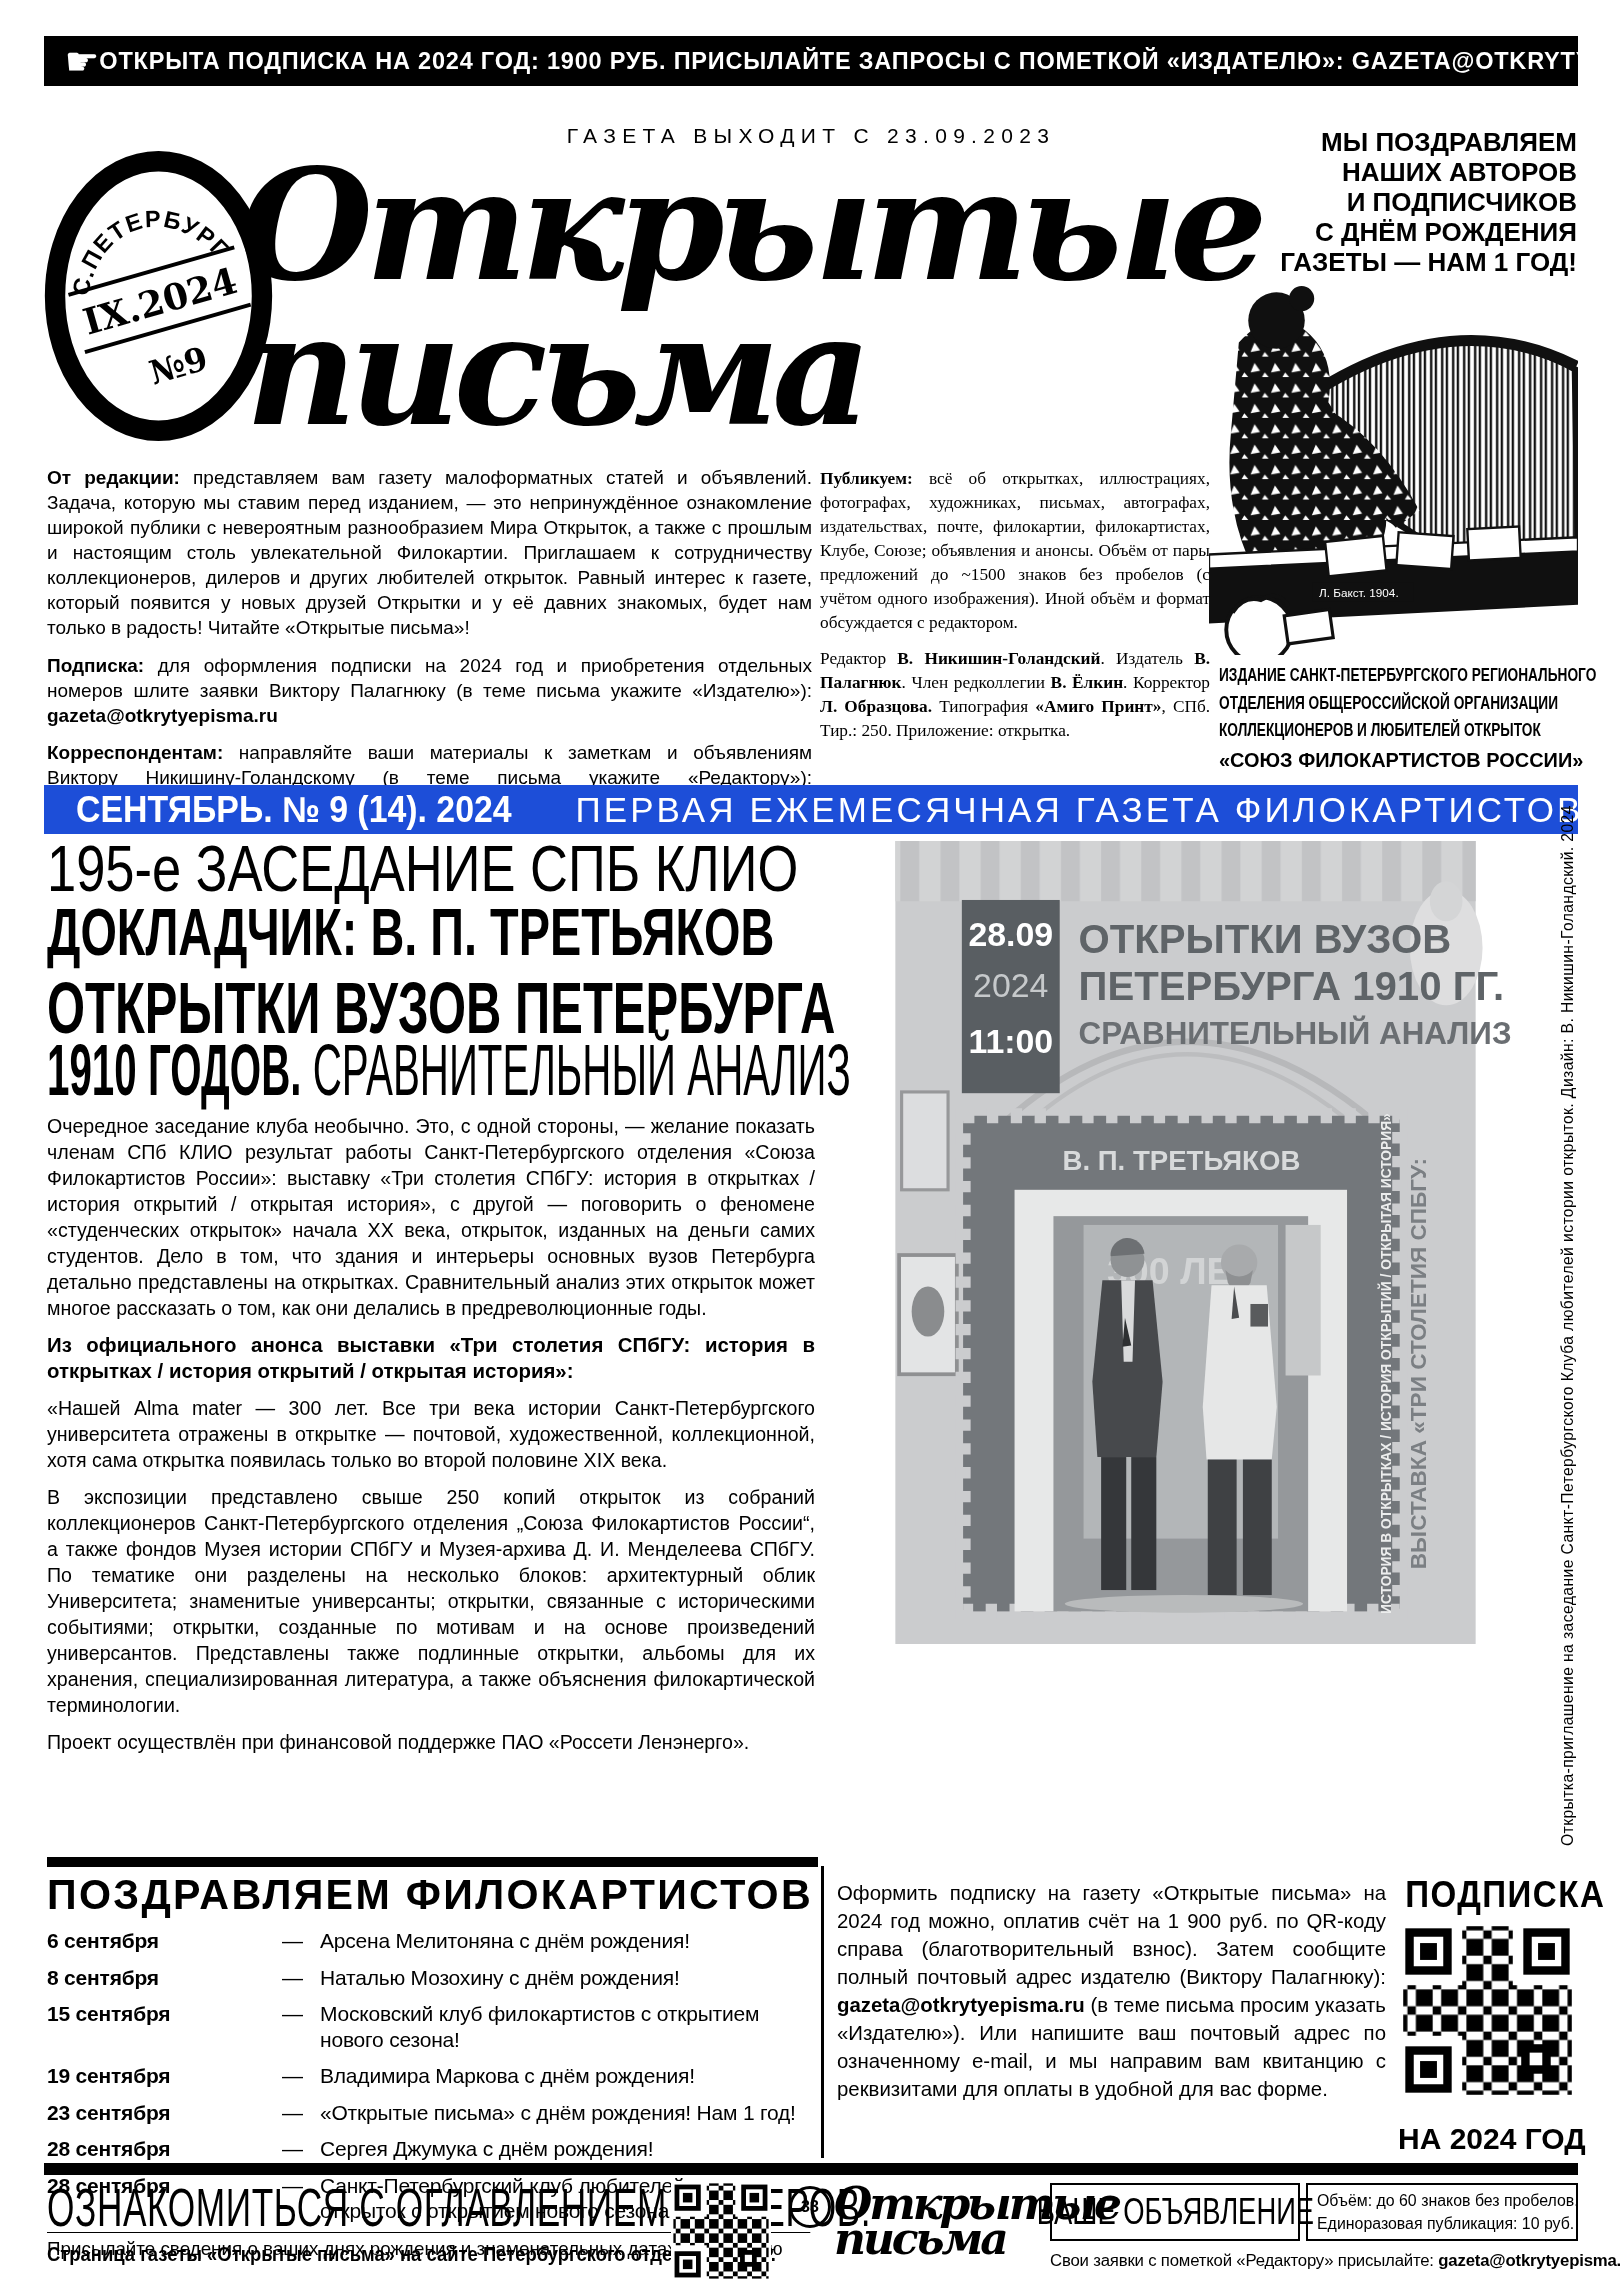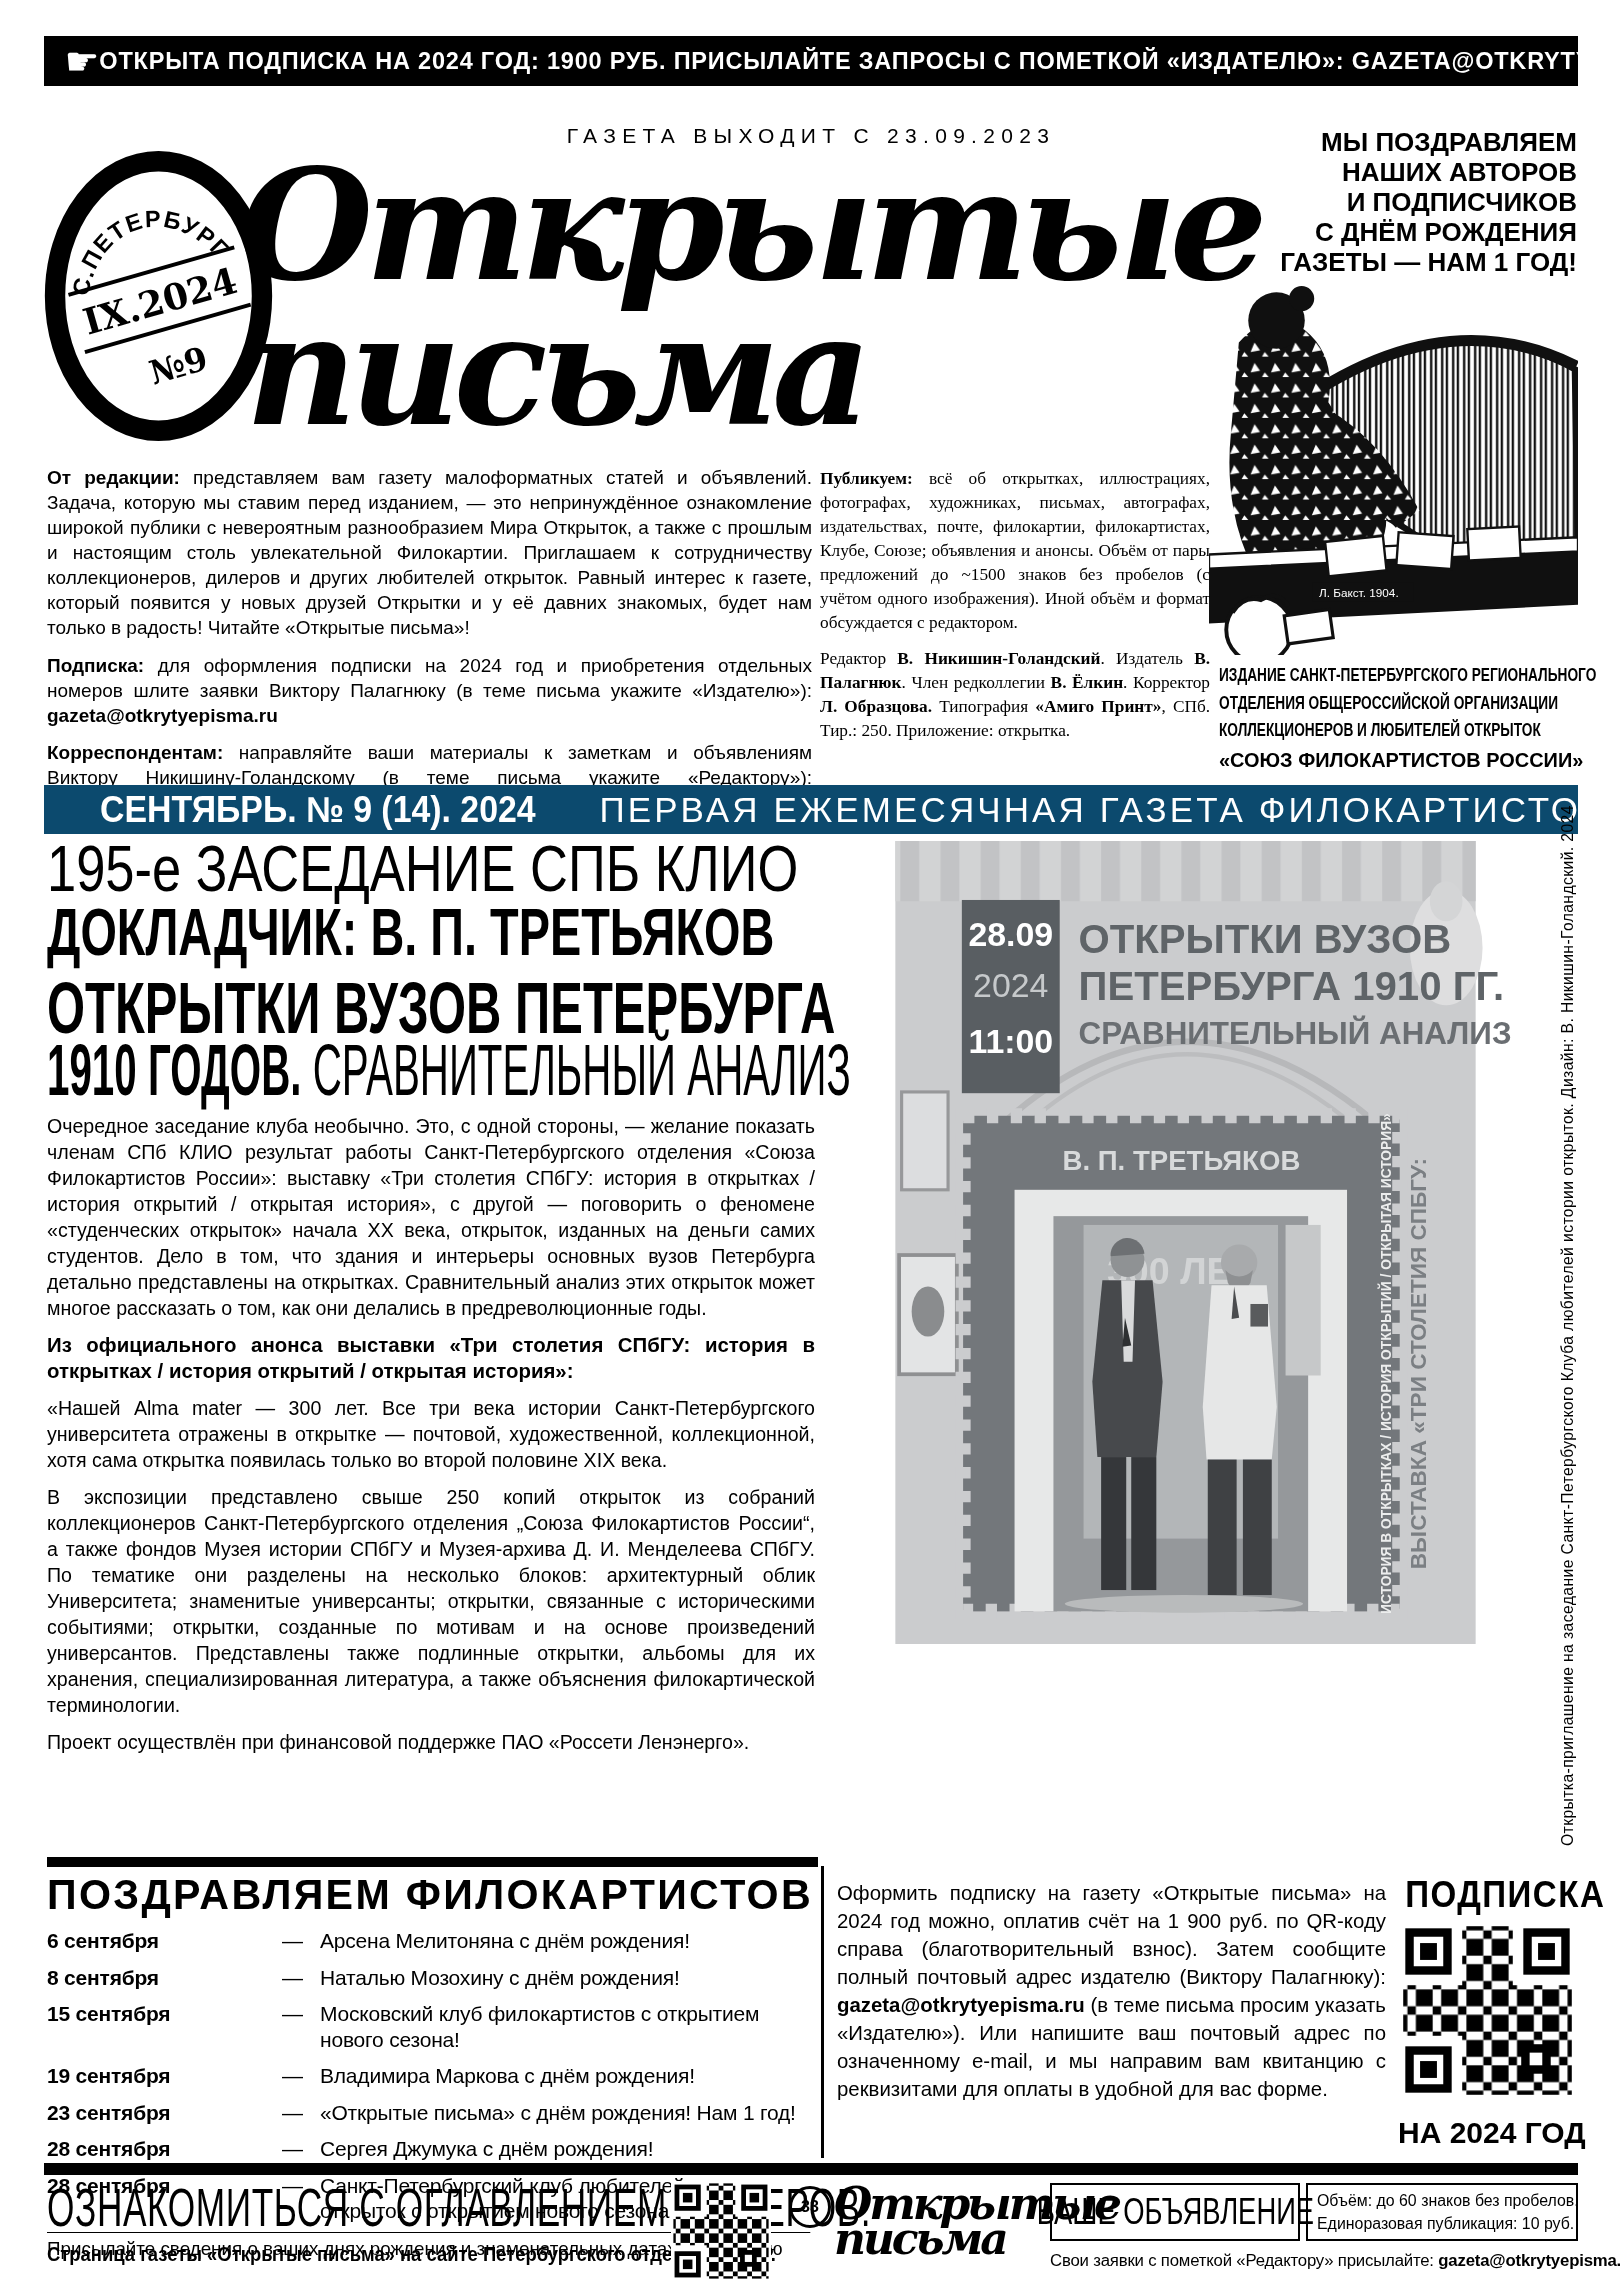--- a/index.html
+++ b/index.html
@@ -30,22 +30,22 @@
   .icol1 p{margin:0 0 12.6px 0;}
   .icol2{position:absolute;left:773px;top:1.6px;width:390px;font-size:17.3px;line-height:24px;text-align:justify;font-family:Liberation Serif, serif;}
   .icol2 p{margin:0 0 12.6px 0;}
   .lead{font-weight:bold;}
   .email{font-weight:bold;}
   .imprint{position:absolute;left:1172px;top:196px;width:361px;font-weight:bold;}
   .imprint .ln{font-size:19px;line-height:27.5px;transform:scaleX(0.72);transform-origin:left top;white-space:nowrap;}
   .imprint .big{font-size:21px;line-height:31px;transform:scaleX(0.95);transform-origin:left top;white-space:nowrap;}
 
   
-  .issue-band{position:absolute;left:44px;top:785px;width:1534px;height:49px;background:#0c4a6e;color:#fff;
-              display:flex;align-items:center;box-sizing:border-box;padding:0 19px 0 56px;}
+  .issue-band{position:absolute;left:44px;top:785px;width:1534px;height:49px;background:#1d4ed8;color:#fff;
+              display:flex;align-items:center;box-sizing:border-box;padding:0 19px 0 32px;}
   .issue-band .iss{font-weight:bold;font-size:36px;transform:scaleX(0.94);transform-origin:left center;white-space:nowrap;}
   .issue-band .tag{font-size:35px;font-weight:400;letter-spacing:3.1px;margin-left:36px;white-space:nowrap;}
 
   
   .article{position:absolute;left:47px;top:840px;width:768px;}
   .hl{transform-origin:left top;white-space:nowrap;}
   .kicker{font-size:64px;line-height:58px;transform:scaleX(0.82);}
   .speaker{font-size:66px;line-height:64px;font-weight:bold;transform:scaleX(0.71);margin-top:1.6px;}
   .title1{font-size:72px;line-height:61px;font-weight:bold;transform:scaleX(0.68);margin-top:14px;}
   .title2{font-size:72px;line-height:63px;font-weight:bold;transform:scaleX(0.56);}
@@ -69,21 +69,21 @@
   .congrats .note{margin-top:7.8px;border-top:1.6px solid #000;padding-top:5.5px;font-size:19px;white-space:nowrap;
                   transform:scaleX(0.99);transform-origin:left top;}
 
   .divider-v{position:absolute;left:821px;top:1866px;width:3.1px;height:292px;background:#000;}
 
   
   .subscribe-text{position:absolute;left:837px;top:1879px;width:549px;font-size:20.4px;line-height:28px;text-align:justify;}
   .sub-qr{position:absolute;left:1398px;top:1874px;width:179px;text-align:center;}
   .sub-qr .t{font-size:36px;font-weight:bold;letter-spacing:1.6px;transform:scaleX(0.92);transform-origin:center;white-space:nowrap;}
   .sub-qr svg{width:177px;height:177px;margin-top:6.3px;}
-  .sub-qr .c{font-size:30px;font-weight:bold;margin-top:14px;white-space:nowrap;}
+  .sub-qr .c{font-size:30px;font-weight:bold;margin-top:20px;white-space:nowrap;}
 
   
   .footer-bar{position:absolute;left:44px;top:2163px;width:1534px;height:11.8px;background:#000;}
   .footer{position:absolute;left:47px;top:2183px;width:1531px;height:104px;}
   .toc-title{position:absolute;left:0;top:-4.7px;font-size:49px;line-height:55px;font-weight:400;letter-spacing:0.8px;
              transform:scaleX(0.72) scaleY(1.1);transform-origin:left top;white-space:nowrap;}
   .toc-sub{position:absolute;left:0;top:60px;font-size:19.6px;font-weight:bold;transform:scaleX(0.94);
            transform-origin:left top;white-space:nowrap;}
   .footer-qr{position:absolute;left:624px;top:-1.6px;width:100px;height:100px;}
   .badge-logo{position:absolute;left:742px;top:3.1px;display:flex;align-items:flex-start;}

